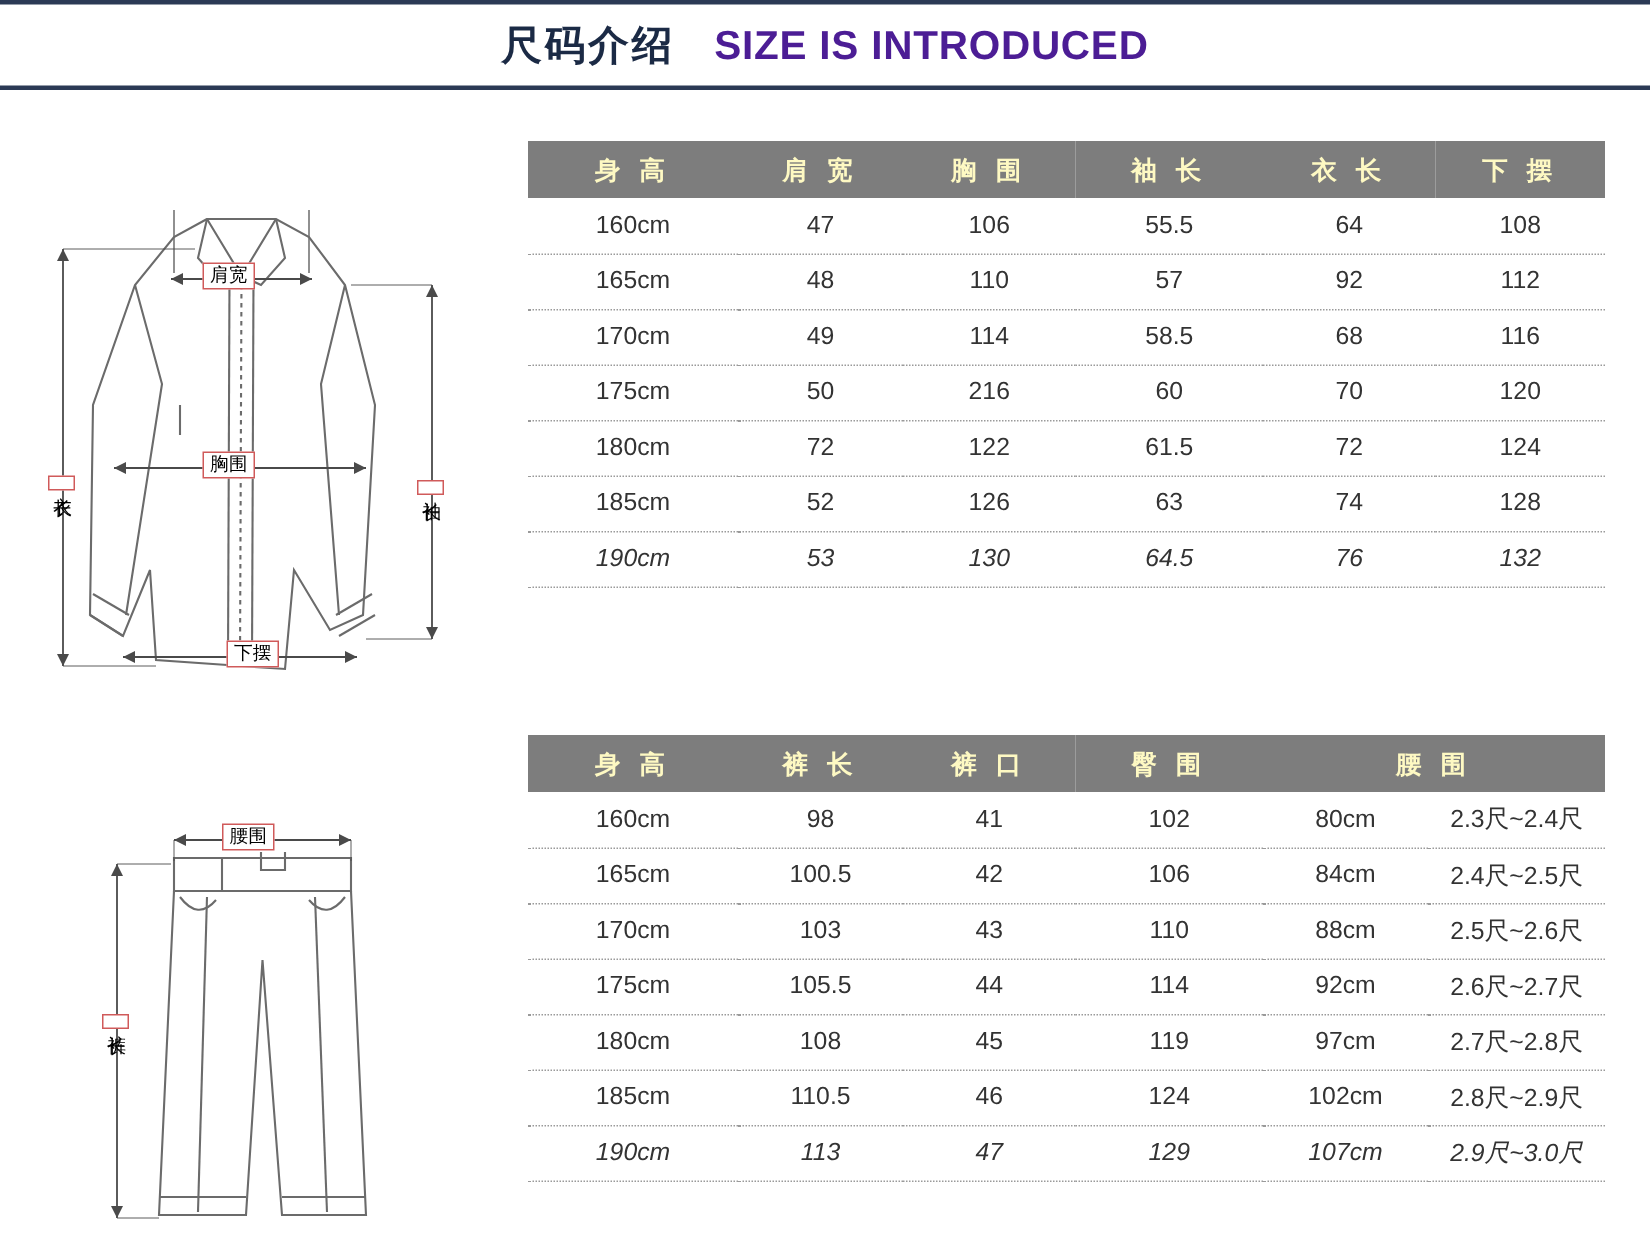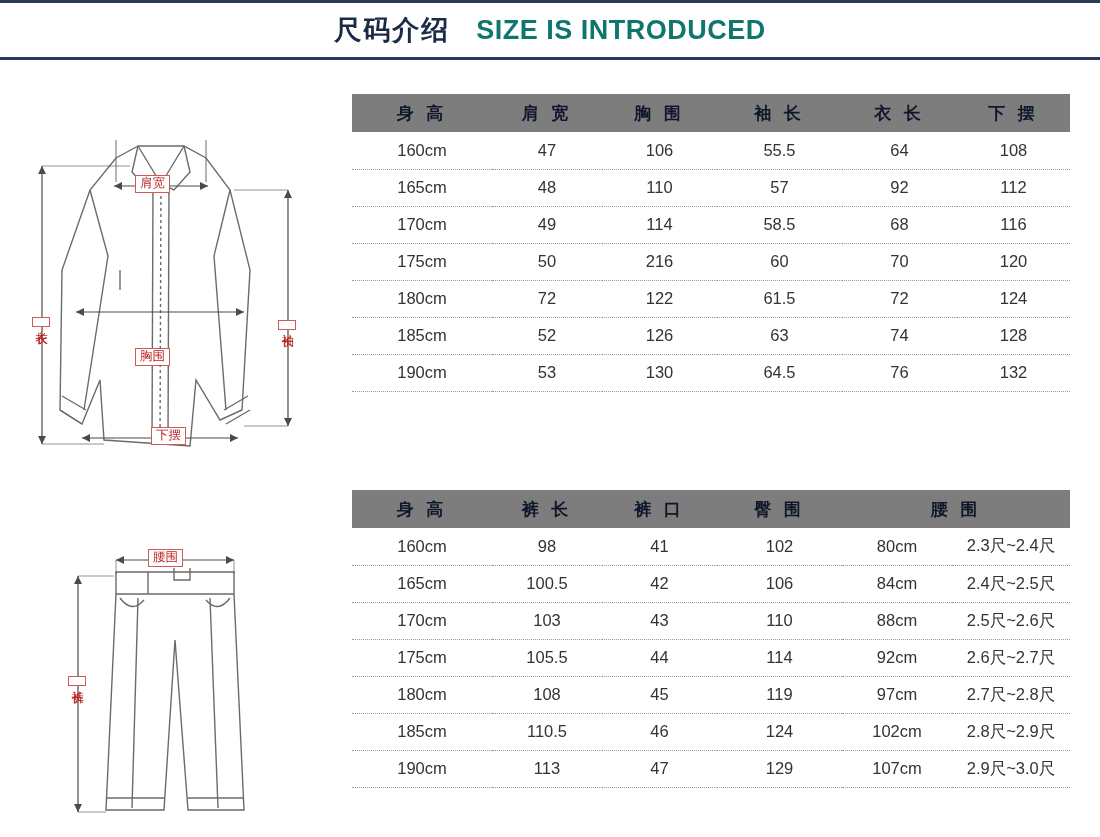--- a/index.html
+++ b/index.html
@@ -25,62 +25,62 @@
   }
   #header .cn {
     font-size:27px;
     font-weight:bold;
     color:#1b2a45;
     letter-spacing:2px;
   }
   #header .en {
     font-size:27px;
     font-weight:bold;
-    color:#0f766e;
+    color:#4c1d95;
     letter-spacing:0.5px;
   }
   
   #content { position:relative; width:1100px; height:774px; }
   .block { position:absolute; }
 
   
   table.size-table {
     border-collapse:collapse;
     width:100%;
     table-layout:fixed;
   }
   table.size-table thead th {
     background:#7d7d7d;
-    color:#0f172a;
+    color:#fef9c3;
     font-size:17px;
     font-weight:bold;
     height:38px;
     letter-spacing:4px;
     text-align:center;
     border:none;
     padding:0;
   }
   table.size-table tbody td {
     height:37px;
     text-align:center;
     font-size:16.5px;
     color:#333333;
     border-bottom:1px dotted #9a9a9a;
     padding:0;
     background:#ffffff;
   }
-  table.size-table tbody tr:last-child td { border-bottom:1px dotted #9a9a9a; }
+  table.size-table tbody tr:last-child td { border-bottom:1px dotted #9a9a9a;font-style:italic; }
 
   
   .figure { position:absolute; }
   .dim-label {
     position:absolute;
     background:#ffffff;
     border:1px solid #d05a5a;
-    color:#b91c1c;
+    color:#000000;
     font-size:12.5px;
     padding:1px 4px;
     white-space:nowrap;
     line-height:1.1;
   }
   .dim-label.vert {
     writing-mode:vertical-rl;
     text-orientation:upright;
     letter-spacing:1px;
     padding:3px 1px;
@@ -151,21 +151,21 @@
         <polygon points="268,110 264,118 272,118" fill="#4a4a4a" stroke="none"></polygon>
         <polygon points="268,346 264,338 272,338" fill="#4a4a4a" stroke="none"></polygon>
 
         <line x1="22" y1="86" x2="110" y2="86" stroke-width="0.6"></line>
         <line x1="22" y1="364" x2="84" y2="364" stroke-width="0.6"></line>
         <line x1="268" y1="110" x2="214" y2="110" stroke-width="0.6"></line>
         <line x1="268" y1="346" x2="224" y2="346" stroke-width="0.6"></line>
       </g>
     </svg>
     <span class="dim-label" style="left:115px; top:95px;">肩宽</span>
-    <span class="dim-label" style="left:115px; top:221px;margin-top:47px;">胸围</span>
+    <span class="dim-label" style="left:115px; top:221px;">胸围</span>
     <span class="dim-label" style="left:131px; top:347px;">下摆</span>
     <span class="dim-label vert" style="left:12px; top:237px;">衣长</span>
     <span class="dim-label vert" style="left:258px; top:240px;">袖长</span>
   </div>
 
   <div class="block" style="left:352px; top:34px; width:718px;">
     <table class="size-table">
       <colgroup>
         <col style="width:140px">
           <col style="width:110px">

